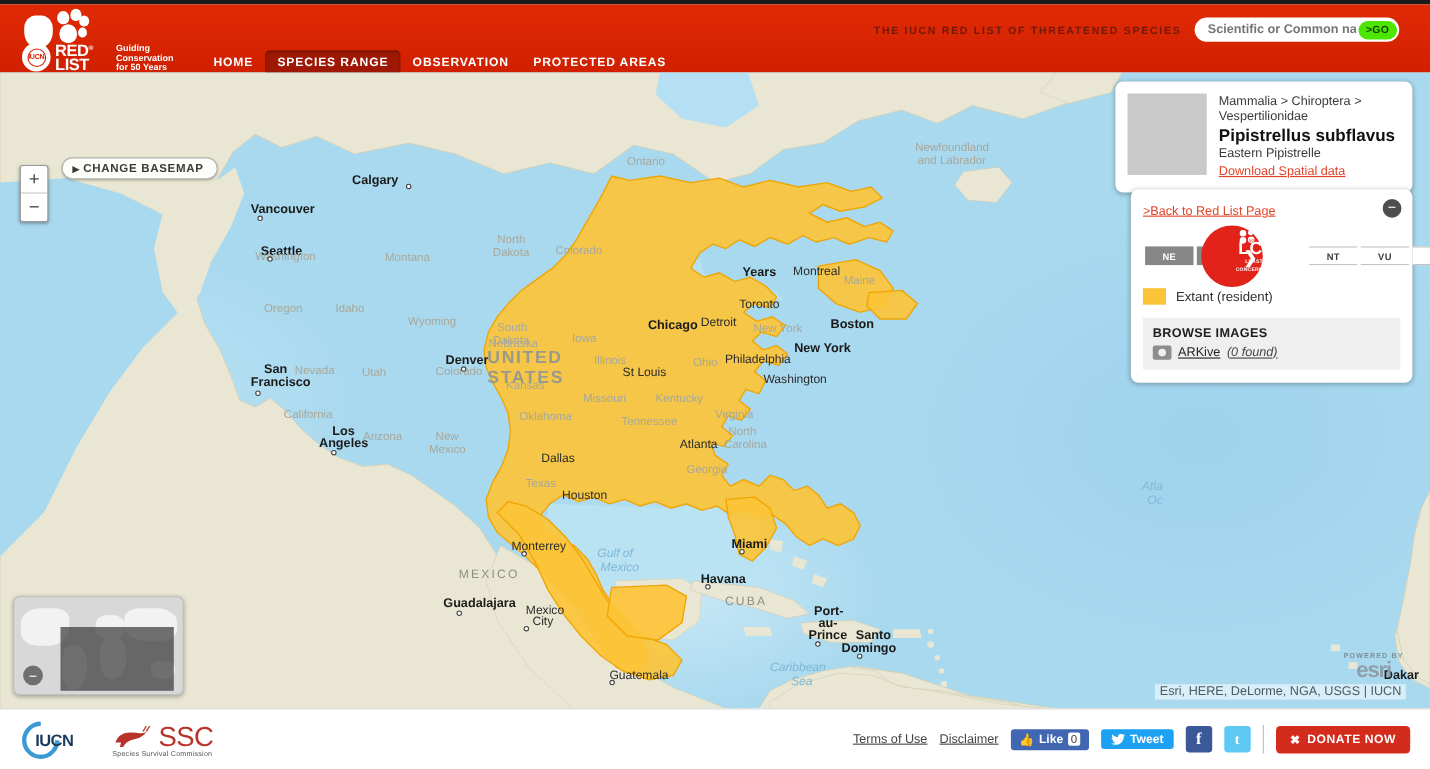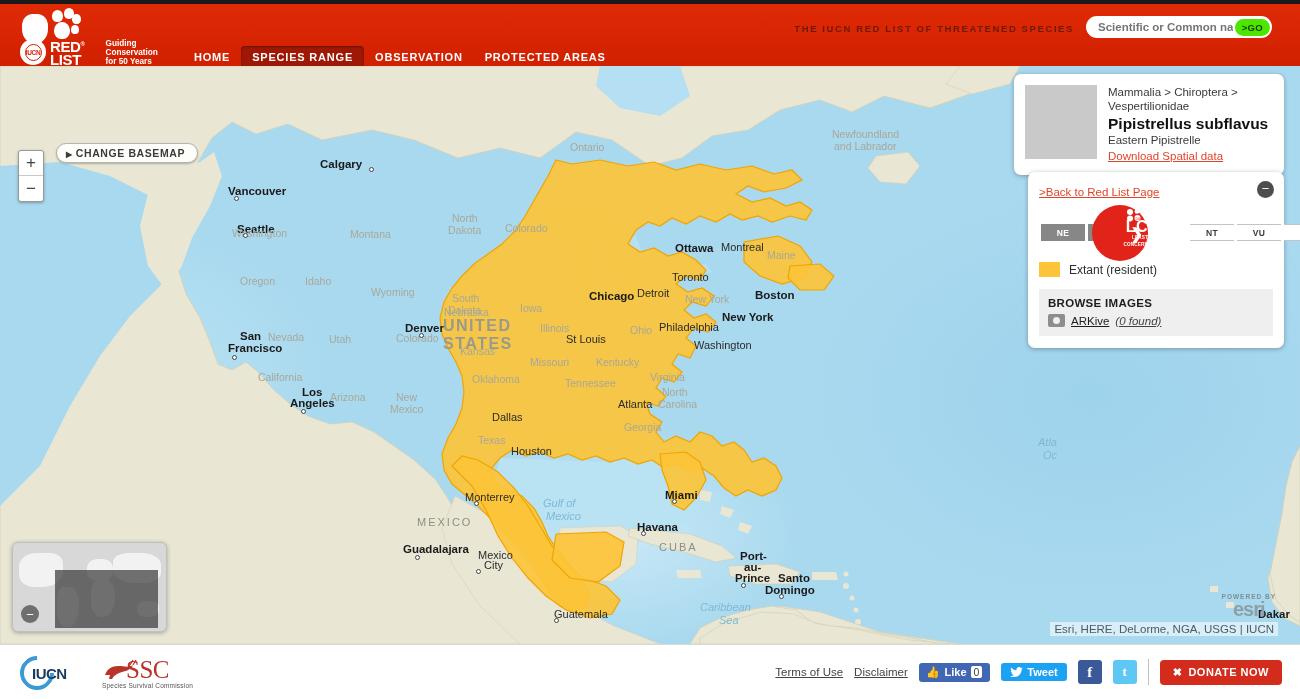--- a/index.html
+++ b/index.html
@@ -203,21 +203,21 @@
   .footer { position:absolute; left:0; top:644px; width:1300px; height:55px; background:#fff; border-top:1px solid #d9d9d9; }
   .iucn-logo { position:absolute; left:20px; top:10px; display:flex; align-items:center; gap:10px; }
   .iucn-mark { position:relative; width:58px; height:34px; }
   .iucn-ring {
     position:absolute; left:0; top:0; width:34px; height:34px; border-radius:50%;
     border:4px solid #3b9ad4; border-right-color:transparent;
     transform:rotate(-45deg);
   }
   .iucn-word { position:absolute; left:12px; top:9px; font-size:15px; font-weight:bold; color:#1a3a5c; letter-spacing:-0.5px; }
   .ssc { position:relative; width:150px; height:36px; }
-  .ssc-word { position:absolute; left:38px; top:1px; font-size:25px; color:#b8332a; font-family:Liberation Serif, serif; letter-spacing:-0.5px; }
+  .ssc-word { position:absolute; left:56px; top:1px; font-size:25px; color:#b8332a; font-family:Liberation Sans, sans-serif; letter-spacing:-0.5px; }
   .ssc-sub { position:absolute; left:14px; top:27px; font-size:6.5px; color:#555; letter-spacing:0.2px; }
   .ssc-animal { position:absolute; left:12px; top:4px; width:38px; height:22px; }
 
   .footer-right { position:absolute; right:18px; top:14px; display:flex; align-items:center; gap:11px; }
   .flink { font-size:11.5px; color:#444; text-decoration:underline; cursor:pointer; }
   .fbtn-like {
     display:flex; align-items:center; gap:4px; background:#4267b2; color:#fff;
     font-size:11px; font-weight:bold; padding:3px 8px; border-radius:3px; cursor:pointer;
   }
   .fbtn-like .cnt { background:#fff; color:#444; padding:0 3px; font-weight:normal; border-radius:2px; font-size:10.5px;}
@@ -397,21 +397,21 @@
         <div class="mlabel state" style="left: 834px; top: 74px;">and Labrador</div>
         <div class="mlabel state" style="left: 570px; top: 75px;">Ontario</div>
         <div class="mlabel city-b" style="left: 320px; top: 92px;">Calgary</div>
         <div class="mlabel city-b" style="left: 228px; top: 119px;">Vancouver</div>
         <div class="mlabel city-b" style="left: 237px; top: 157px;">Seattle</div>
         <div class="mlabel state" style="left: 232px; top: 161px;">Washington</div>
         <div class="mlabel state" style="left: 350px; top: 162px;">Montana</div>
         <div class="mlabel state" style="left: 452px; top: 146px;">North</div>
         <div class="mlabel state" style="left: 448px; top: 158px;">Dakota</div>
         <div class="mlabel state" style="left: 505px; top: 156px;">Colorado</div>
-        <div class="mlabel city-b" style="left: 675px; top: 176px;">Ottawa</div>
+        <div class="mlabel city-b" style="left: 675px; top: 176px;">Years</div>
         <div class="mlabel city" style="left: 721px; top: 175px;">Montreal</div>
         <div class="mlabel state" style="left: 767px; top: 183px;">Maine</div>
         <div class="mlabel city" style="left: 672px; top: 205px;">Toronto</div>
         <div class="mlabel state" style="left: 452px; top: 226px;">South</div>
         <div class="mlabel state" style="left: 448px; top: 238px;">Dakota</div>
         <div class="mlabel state" style="left: 240px; top: 209px;">Oregon</div>
         <div class="mlabel state" style="left: 305px; top: 209px;">Idaho</div>
         <div class="mlabel state" style="left: 371px; top: 220px;">Wyoming</div>
         <div class="mlabel city-b" style="left: 589px; top: 224px;">Chicago</div>
         <div class="mlabel city" style="left: 637px; top: 221px;">Detroit</div>

